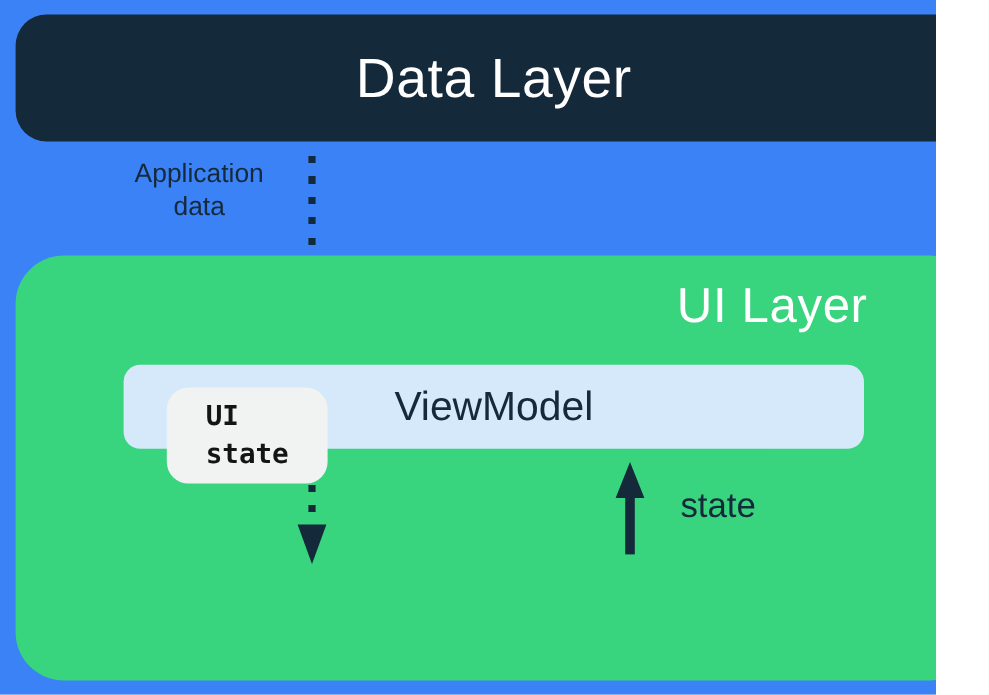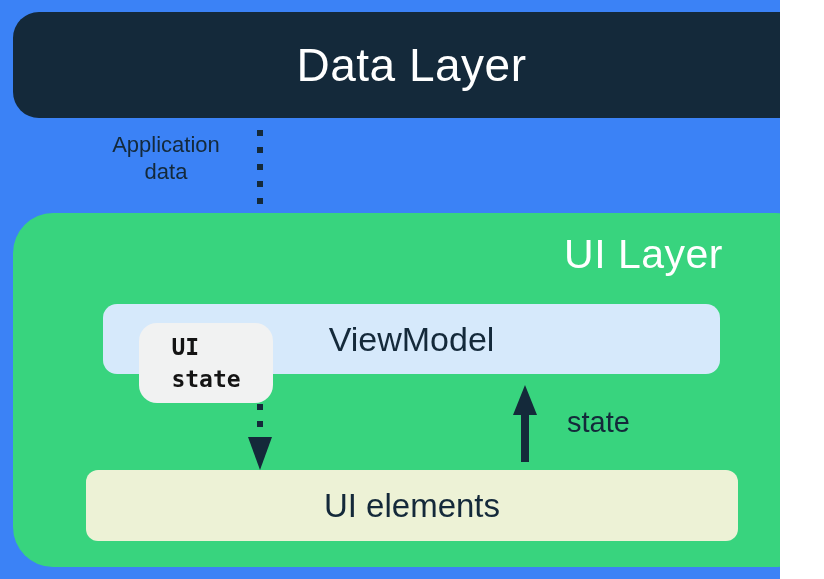--- a/index.html
+++ b/index.html
@@ -121,17 +121,14 @@
 state</span>
   </div>
 
   <div class="abs dotted-line dotted-2"></div>
   <div class="abs arrowhead-down arrowhead-2"></div>
 
   <div class="abs arrowhead-up"></div>
   <div class="abs events-shaft"></div>
   <div class="abs events-label">state</div>
 
-  <div class="abs ui-elements">
-    <span class="ui-elements-label">UI elements</span>
-  </div>
 
 </div>
 
 </body></html>

